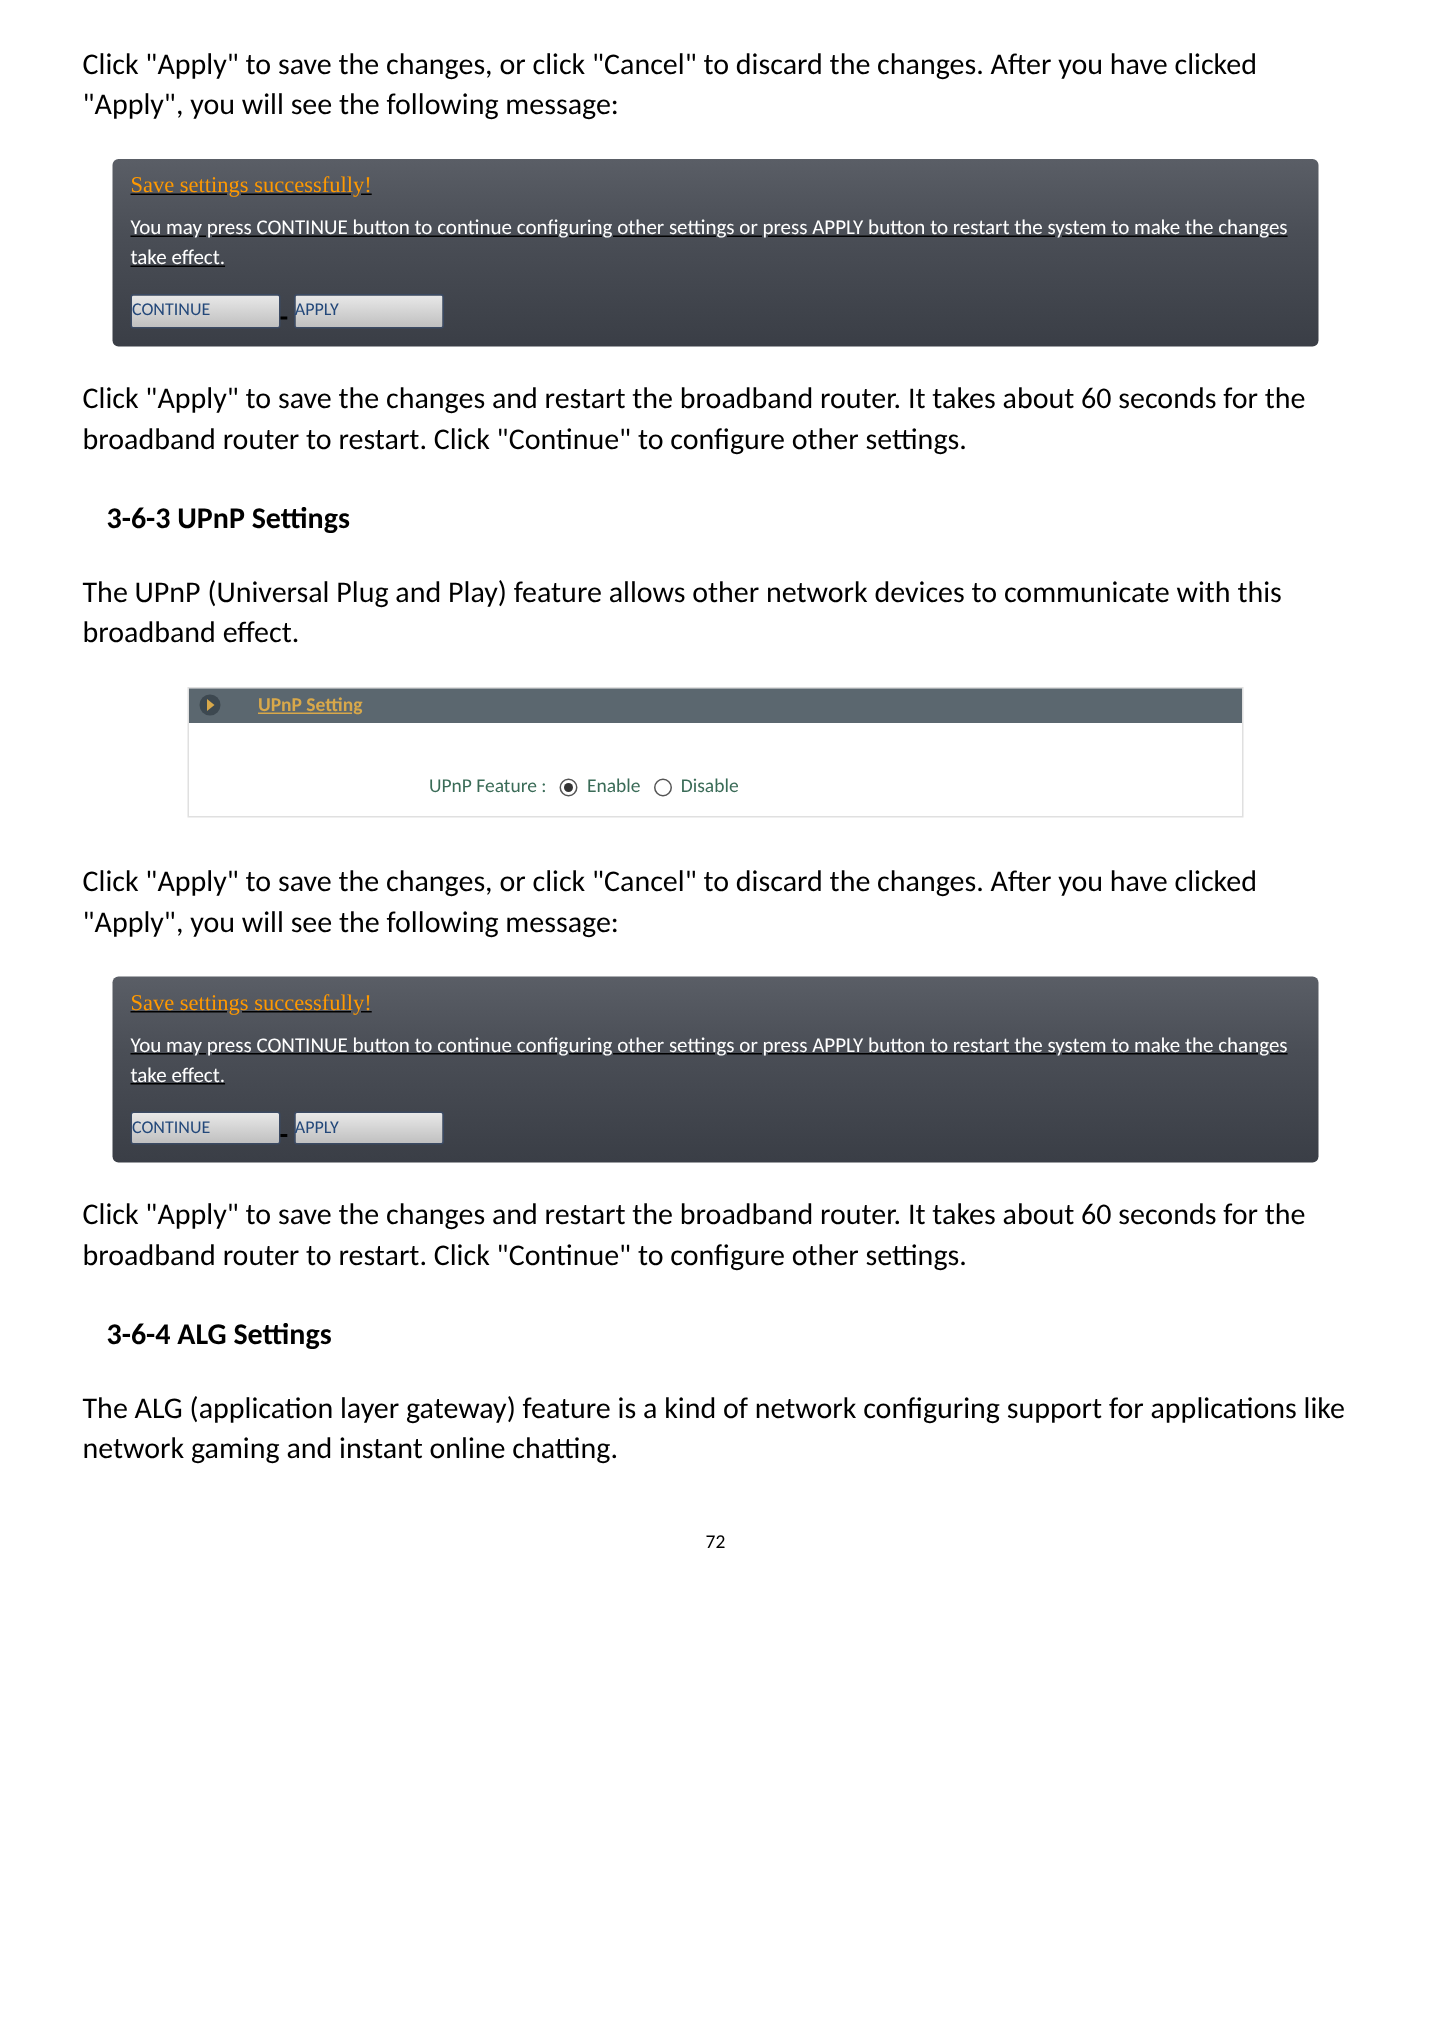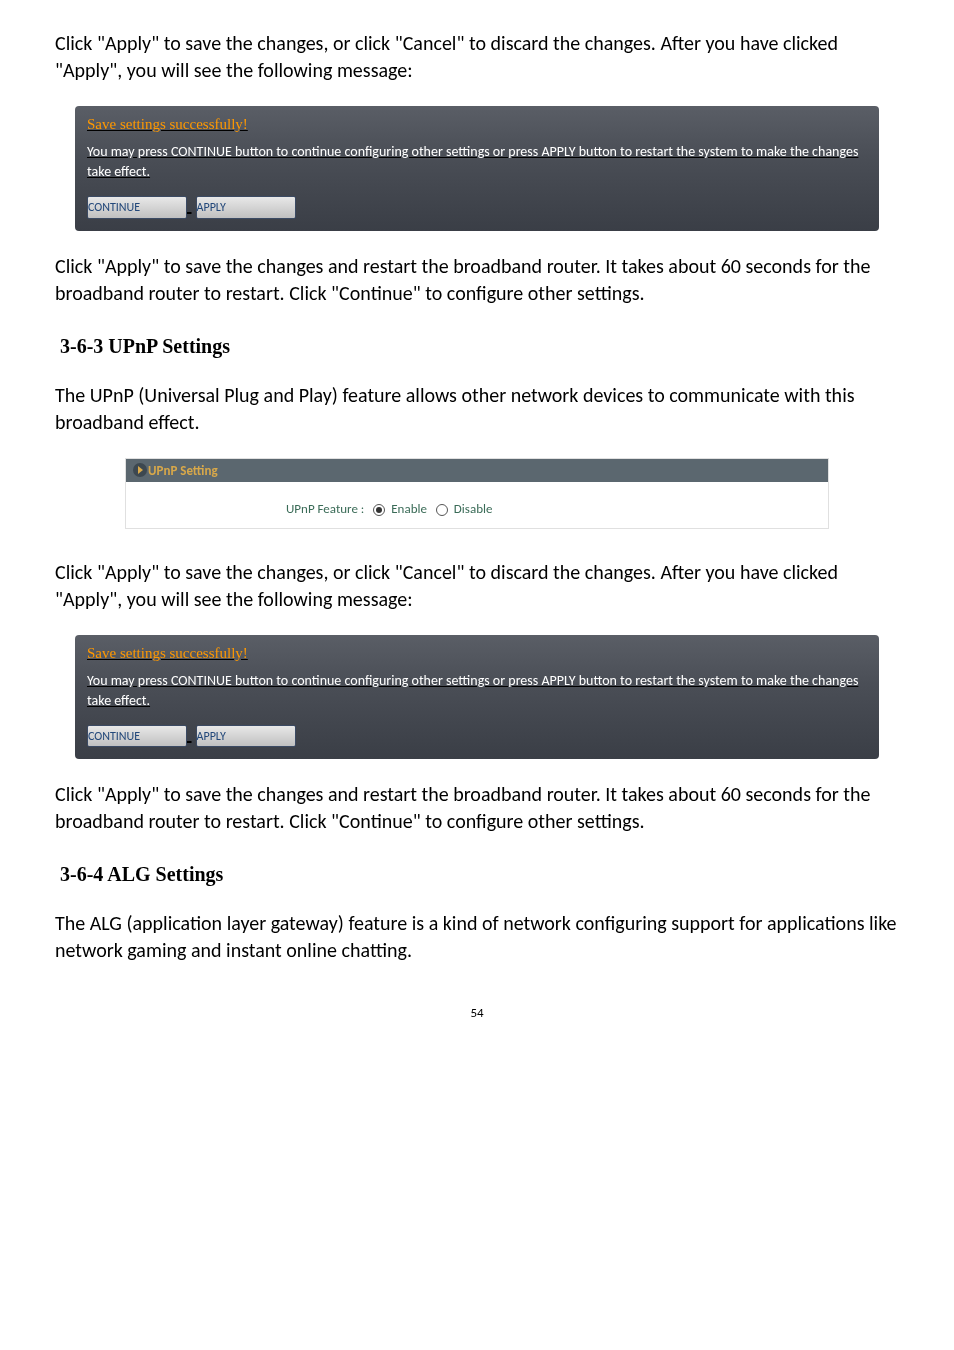--- a/index.html
+++ b/index.html
@@ -9,22 +9,21 @@
     width: 954px;
     margin: 0 auto;
     padding: 30px 55px 20px 55px;
     color: #000;
     font-size: 20px;
     line-height: 1.35;
   }
   .para { margin-bottom: 22px; }
   .heading {
     font-weight: bold;
-    margin: 26px 0 22px 5px;
-    font-family: Liberation Serif, serif;
+    margin: 26px 0 22px 16px;
   }
   .panel {
     margin: 0 20px 22px 20px;
     background: linear-gradient(#5a5e66 0%, #4a4e56 40%, #3a3e46 100%);
     border-radius: 4px;
     overflow: hidden;
     text-decoration: underline;
   }
   .panel-title {
     color: #ff9900;
@@ -63,26 +62,27 @@
   .bullet {
     width: 16px;
     height: 16px;
     display: inline-block;
     vertical-align: middle;
   }
   .upnp-header-label {
     color: #d8a84a;
     font-size: 13px;
     font-weight: bold;
-    margin-left: 0;
+    margin-left: 24px;
     vertical-align: middle;
+    text-decoration: underline;
   }
   .upnp-body {
     background: #fff;
-    padding: 18px 20px 10px 20px;
+    padding: 34px 20px 10px 20px;
     font-size: 13px;
     color: #3a6b57;
   }
   .upnp-row { text-align: left; padding-left: 140px; }
   .radio-mock {
     display: inline-block;
     width: 12px;
     height: 12px;
     border: 1px solid #555;
     border-radius: 50%;
@@ -173,13 +173,13 @@
     <span class="router-btn">APPLY</span>
   </div>
 </div>
 
 <p class="para">Click "Apply" to save the changes and restart the broadband router. It takes about 60 seconds for the broadband router to restart. Click "Continue" to configure other settings.</p>
 
 <p class="heading">3-6-4 ALG Settings</p>
 
 <p class="para">The ALG (application layer gateway) feature is a kind of network configuring support for applications like network gaming and instant online chatting.</p>
 
-<div class="pagenum">54</div>
+<div class="pagenum">72</div>
 
 </body></html>

